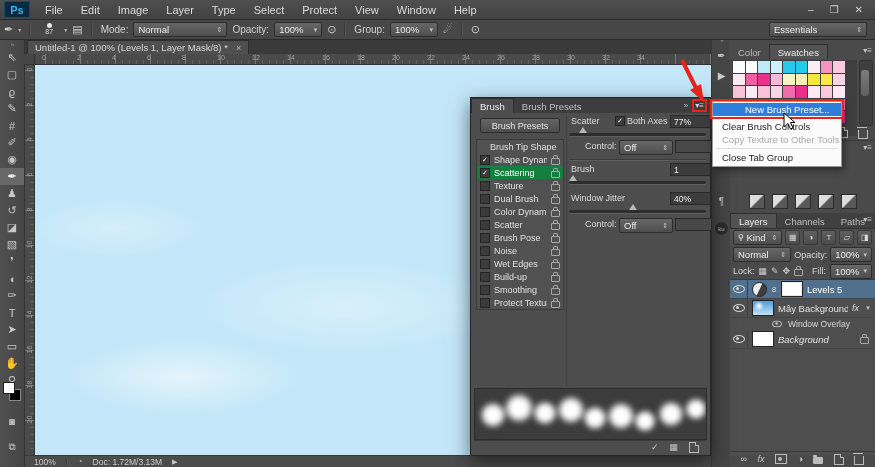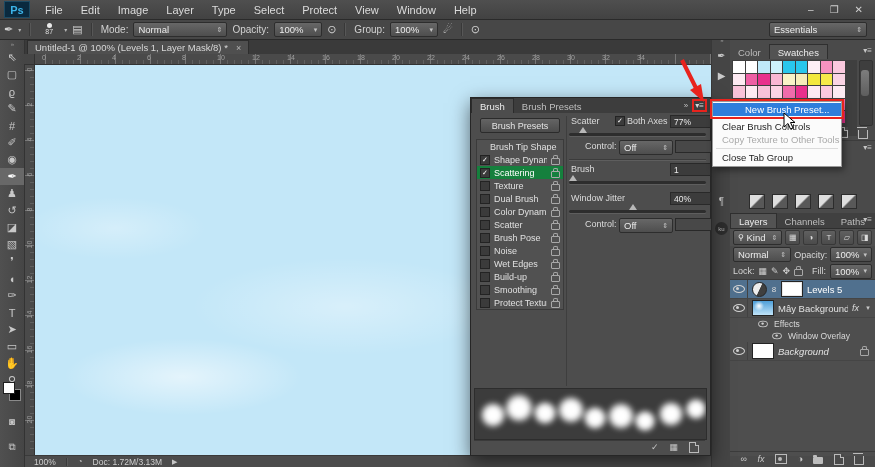--- a/index.html
+++ b/index.html
@@ -617,24 +617,20 @@
           </div>
           <div class="l-row">
             <div class="eyebox">
               <div class="eye"></div>
             </div>
             <div class="sky-thumb"></div>
             <div class="lname">Mây Background</div>
             <div class="fx-label">fx</div>
             <div class="l-arrow">▾</div>
           </div>
-          <div class="l-sub">
-            <div class="eye"></div>
-            <div class="lname">Effects</div>
-          </div>
           <div class="l-sub deep">
             <div class="eye"></div>
             <div class="lname">Window Overlay</div>
           </div>
           <div class="l-row">
             <div class="eyebox">
               <div class="eye"></div>
             </div>
             <div class="white-thumb"></div>
             <div class="lname italic">Background</div>

